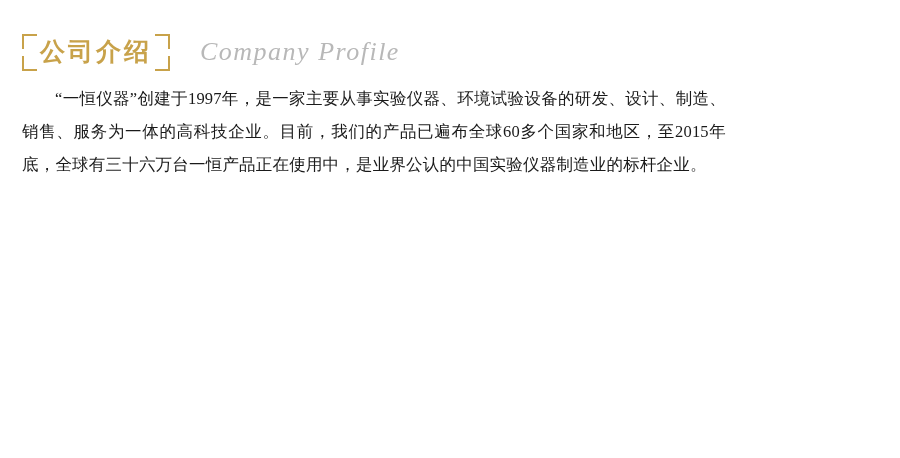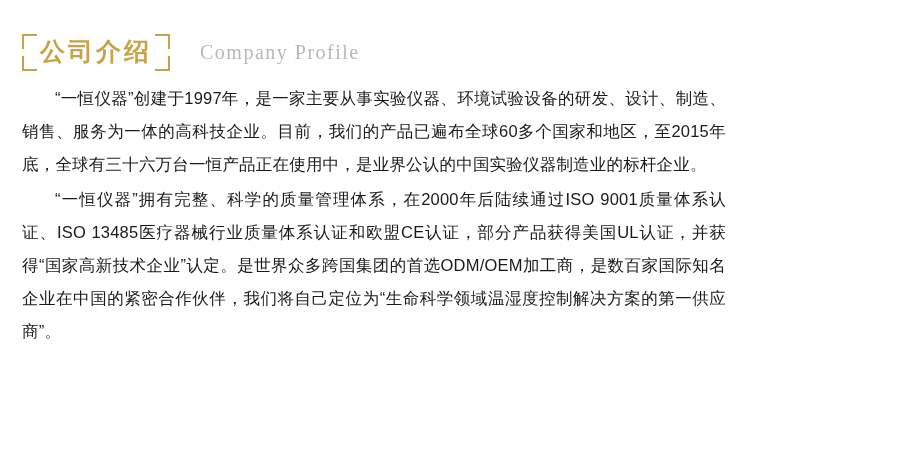--- a/index.html
+++ b/index.html
@@ -53,39 +53,40 @@
     border-style: solid;
     border-width: 0;
   }
   .corner.tl { top: -4px;  left: -4px;  border-top-width: 2px; border-left-width: 2px; }
   .corner.tr { top: -4px;  right: -4px; border-top-width: 2px; border-right-width: 2px; }
   .corner.bl { bottom: -4px; left: -4px;  border-bottom-width: 2px; border-left-width: 2px; }
   .corner.br { bottom: -4px; right: -4px; border-bottom-width: 2px; border-right-width: 2px; }
 
   .title-en {
     margin-left: 34px;
-    font-size: 20px;
+    font-size: 26px;
+    font-style: italic;
     color: #b8b8b8;
     letter-spacing: 1.5px;
     font-family: "Liberation Serif", serif;
   }
 
   
   .content {
     padding: 6px 22px 0 22px;
   }
   .para {
     margin: 0 0 2px 0;
     font-size: 16.5px;
     line-height: 33px;
     color: #1a1a1a;
     text-align: justify;
     text-justify: inter-ideograph;
     text-indent: 2em;
-    font-family: Liberation Sans, sans-serif;
+    font-family: Liberation Serif, serif;
     letter-spacing: 0.2px;
   }
 </style>
 </head>
 <body>
 
 <div class="page">
 
   <div class="header">
     <div class="title-box">
@@ -93,16 +94,15 @@
       <span class="corner tr"></span>
       <span class="corner bl"></span>
       <span class="corner br"></span>
       <span class="title-cn">公司介绍</span>
     </div>
     <span class="title-en">Company  Profile</span>
   </div>
 
   <div class="content">
     <p class="para">“一恒仪器”创建于1997年，是一家主要从事实验仪器、环境试验设备的研发、设计、制造、销售、服务为一体的高科技企业。目前，我们的产品已遍布全球60多个国家和地区，至2015年底，全球有三十六万台一恒产品正在使用中，是业界公认的中国实验仪器制造业的标杆企业。</p>
-    <p class="para">“一恒仪器”拥有完整、科学的质量管理体系，在2000年后陆续通过ISO 9001质量体系认证、ISO 13485医疗器械行业质量体系认证和欧盟CE认证，部分产品获得美国UL认证，并获得“国家高新技术企业”认定。是世界众多跨国集团的首选ODM/OEM加工商，是数百家国际知名企业在中国的紧密合作伙伴，我们将自己定位为“生命科学领域温湿度控制解决方案的第一供应商”。</p>
   </div>
 
 </div>
 
 </body></html>

